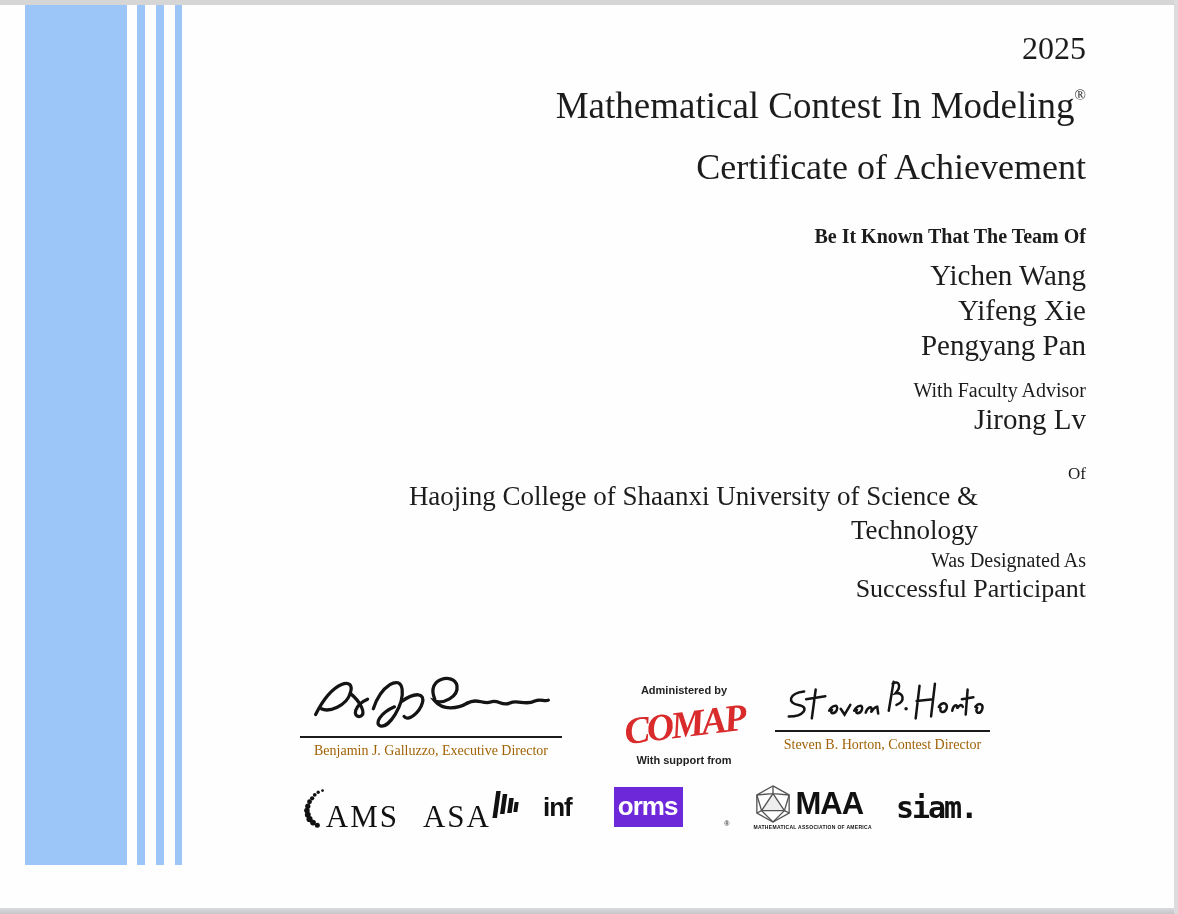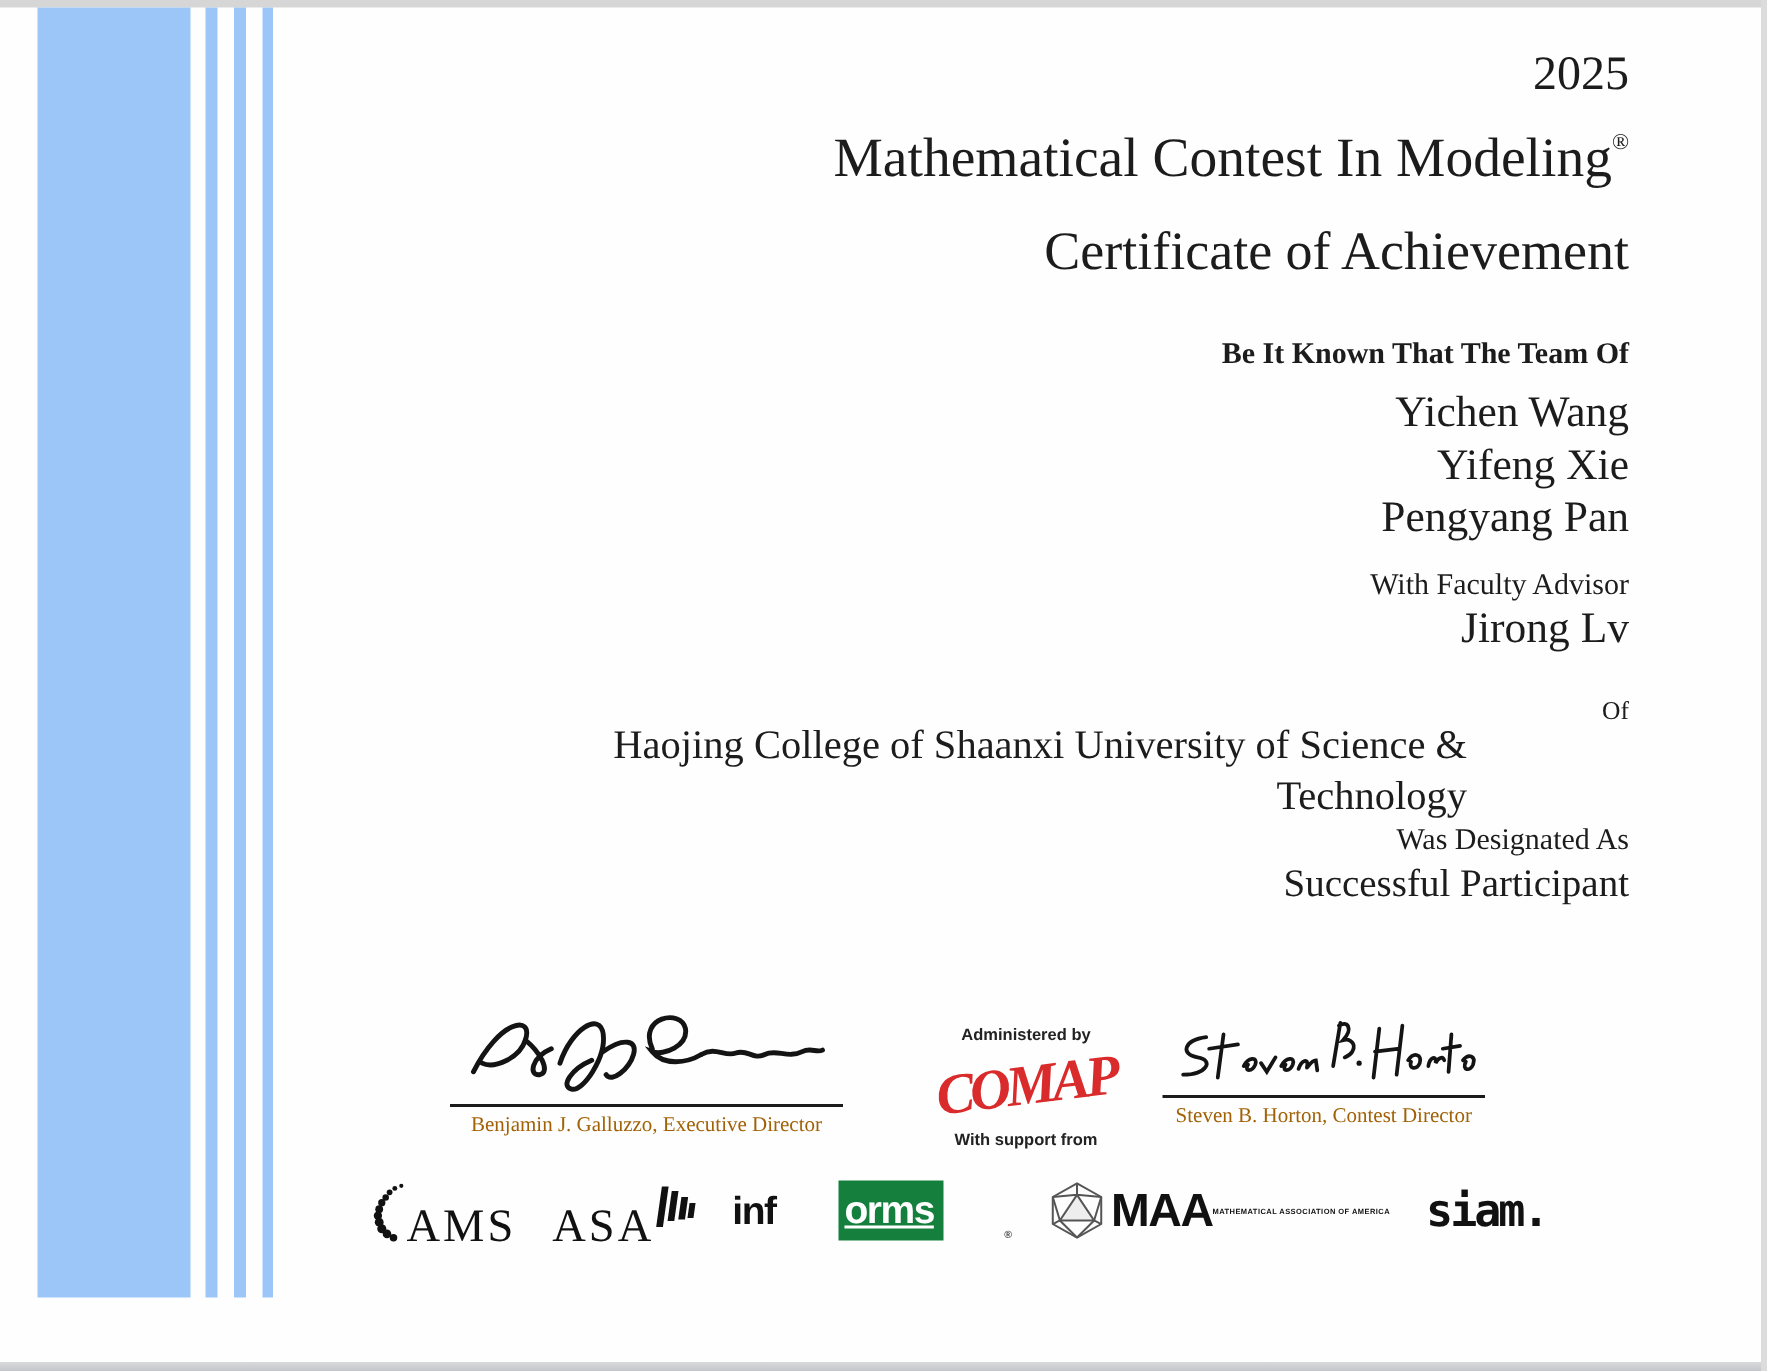--- a/index.html
+++ b/index.html
@@ -50,23 +50,23 @@
   }
   .supportlabel{margin-top:2px;}
   
   .logos{position:absolute;left:190px;top:778px;width:896px;height:58px;
     display:flex;justify-content:center;align-items:center;gap:24px;color:#111;}
   .logo-item{display:flex;align-items:center;}
   .ams-text,.asa-text{font-size:31px;letter-spacing:2px;margin-top:20px;}
   .asa-bars{margin-left:2px;transform:skewX(-8deg);}
   .informs{font-family:"Liberation Sans",sans-serif;font-weight:bold;font-size:26px;display:flex;align-items:center;gap:41px;}
   .informs .inf{letter-spacing:-1px;}
-  .informs .orms{background:#15803d;color:#fff;padding:4px 6px 5px 4px;margin-left:1px;letter-spacing:-1px;text-decoration:underline;}
+  .informs .orms{background:#6d28d9;color:#fff;padding:4px 6px 5px 4px;margin-left:1px;letter-spacing:-1px;}
   .informs .reg{font-size:7px;align-self:flex-end;color:#444;}
-  .maa{display:flex;flex-direction:row;align-items:center;}
+  .maa{display:flex;flex-direction:column;align-items:flex-start;}
   .maa-row{display:flex;align-items:center;gap:4px;}
   .maa-text{font-family:"Liberation Sans",sans-serif;font-weight:bold;font-size:31px;letter-spacing:-1px;}
   .maa-caption{font-family:"Liberation Sans",sans-serif;font-weight:bold;font-size:5px;letter-spacing:.3px;margin-top:1px;}
   .siam{font-family:"DejaVu Sans Mono",monospace;font-weight:bold;font-size:30px;letter-spacing:-2px;}
   svg{overflow:visible;}
 </style>
 </head>
 <body>
 
 <div class="edge-top"></div>

